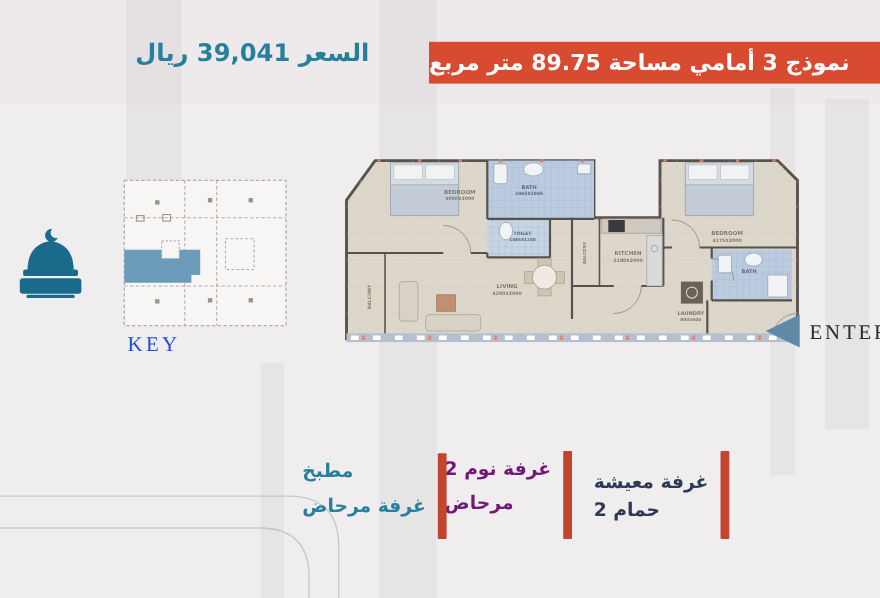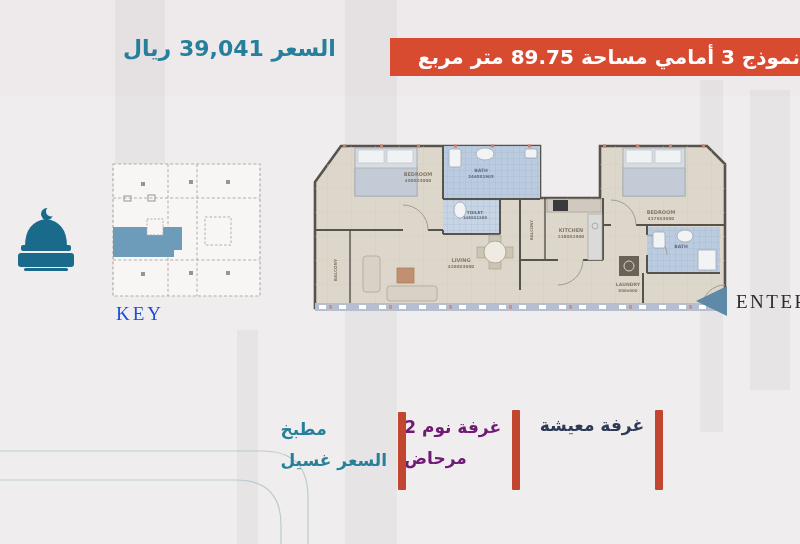--- a/index.html
+++ b/index.html
@@ -9,38 +9,38 @@
     font-family:"DejaVu Sans", sans-serif;
   }
   .abs{position:absolute;}
   
   .wm{position:absolute;background:rgba(120,112,116,0.07);}
   .topband{position:absolute;left:0;top:0;width:800px;height:96px;background:rgba(236,225,230,0.35);}
   
   .banner{
     position:absolute;left:390px;right:0;top:38px;height:38px;
     background:#d84b31;color:#ffffff;
-    display:flex;align-items:center;justify-content:flex-start;
+    display:flex;align-items:center;justify-content:flex-end;
     direction:rtl;font-size:20px;font-weight:700;letter-spacing:0.2px;
   }
   .price{
     position:absolute;top:36px;right:417px;width:260px;
     direction:rtl;text-align:left;
     color:#27809b;font-size:22px;font-weight:700;white-space:nowrap;
   }
   .keylabel{
     position:absolute;left:116px;top:303px;
     font-family:"Liberation Serif", serif;
     font-size:19px;letter-spacing:3px;color:#1d4ed8;font-weight:400;
   }
   
   .legend-col{position:absolute;display:flex;direction:rtl;gap:11px;}
   .legend-bar{width:8px;border-radius:1px;flex:0 0 auto;}
   .legend-items{display:flex;flex-direction:column;text-align:left;font-weight:700;direction:rtl;white-space:nowrap;}
-  .c1 .legend-items{font-size:17px;line-height:25px;margin-top:3px;}
+  .c1 .legend-items{font-size:17px;line-height:25px;margin-top:17px;}
   .c2 .legend-items, .c3 .legend-items{font-size:17px;line-height:31px;margin-top:2px;}
   svg text{font-family:"DejaVu Sans", sans-serif;}
   .enter-text{font-family:"Liberation Serif", serif;}
 </style>
 </head>
 <body>
 
 <div class="topband"></div>
 <div class="wm" style="left:115px;top:0;width:50px;height:282px;"></div>
 <div class="wm" style="left:345px;top:0;width:52px;height:544px;"></div>
@@ -211,30 +211,31 @@
   </g>
 
   <polygon points="424,146 393,161 424,176" fill="#5e8aa8"></polygon>
   <text class="enter-text" x="433" y="168" font-size="19" fill="#2b2b33" letter-spacing="2.5">ENTER</text>
 </svg>
 
 <div class="legend-col c1" style="right:137px;top:410px;">
   <div class="legend-bar" style="height:80px;background:#c1452f;"></div>
   <div class="legend-items" style="color:#2d3a56;">
     <span>غرفة معيشة</span>
+    <span>حمام 2</span>
   </div>
 </div>
 
 <div class="legend-col c2" style="right:280px;top:410px;">
   <div class="legend-bar" style="height:80px;background:#c1452f;"></div>
   <div class="legend-items" style="color:#701a75;">
     <span>غرفة نوم 2</span>
     <span>مرحاض</span>
   </div>
 </div>
 
 <div class="legend-col c3" style="right:394px;top:412px;">
   <div class="legend-bar" style="height:78px;background:#c1452f;"></div>
   <div class="legend-items" style="color:#27809b;">
     <span>مطبخ</span>
-    <span>السعر غسيل</span>
+    <span>غرفة مرحاض</span>
   </div>
 </div>
 
 </body></html>

